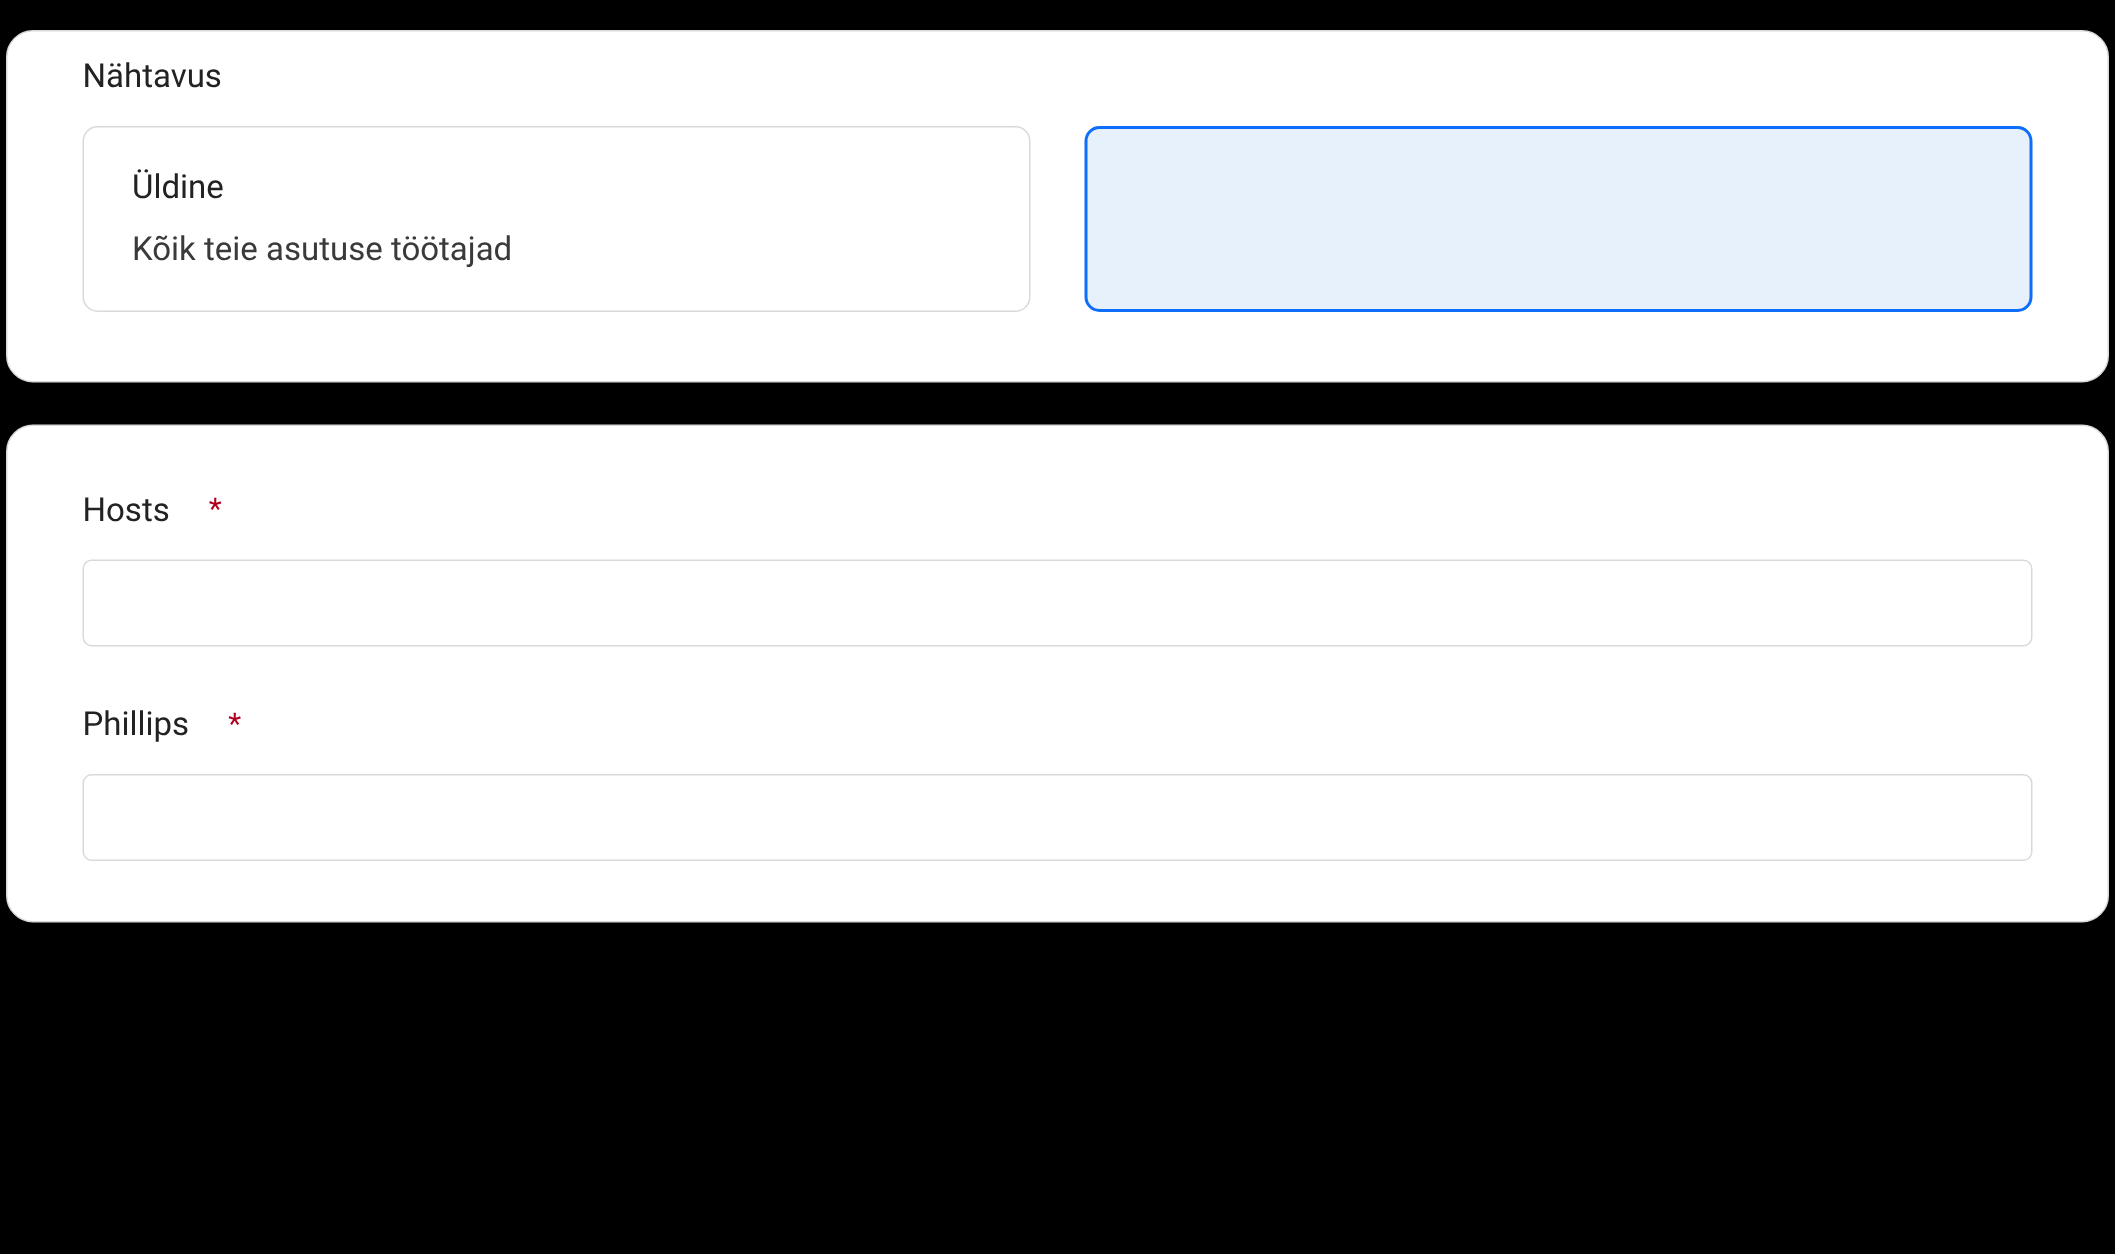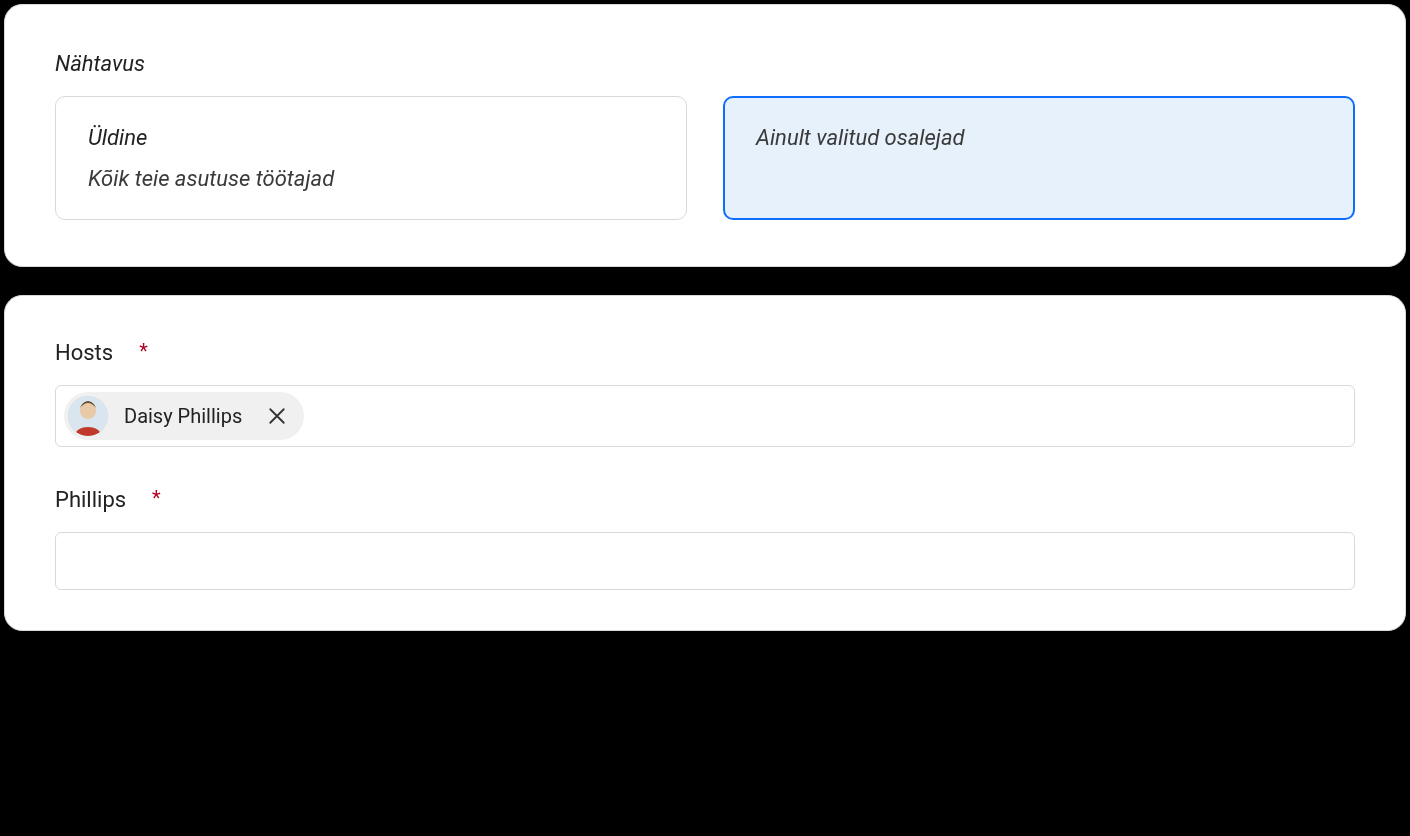--- a/index.html
+++ b/index.html
@@ -9,24 +9,23 @@
       background: #000;
       color: #1a1a1a;
     }
     .card {
       background: #fff;
       border-radius: 18px;
       border: 1px solid #d9d9d9;
       padding: 0 50px;
     }
     .card.top {
-      margin: 4px 4px 0 4px;
-      padding-top: 46px;
+      margin: 20px 4px 0 4px;
+      padding-top: 18px;
       padding-bottom: 46px;
-      font-style: italic;
     }
     .card.bottom {
       margin: 28px 4px 4px 4px;
       padding-top: 44px;
       padding-bottom: 40px;
     }
     .section-label {
       font-size: 22px;
       font-weight: 400;
       margin-bottom: 20px;
@@ -140,56 +139,32 @@
 <body>
 
 <div class="card top">
   <div class="section-label">Nähtavus</div>
   <div class="options-row">
     <div class="option-card">
       <div class="option-title">Üldine</div>
       <div class="option-desc">Kõik teie asutuse töötajad</div>
     </div>
     <div class="option-card selected">
-      <div class="option-desc">Ainult valitud osalejad</div>
     </div>
   </div>
 </div>
 
 <div class="card bottom">
 
   <div class="field-group">
     <span class="field-label">
       <span>Hosts</span>
       <span class="required-star">*</span>
     </span>
     <div class="people-input">
-      <span class="chip">
-        <span class="avatar">
-          <svg viewBox="0 0 40 40" xmlns="http://www.w3.org/2000/svg">
-            <defs>
-              <clipPath id="c">
-                  <circle cx="20" cy="20" r="20"></circle>
-                </clipPath>
-            </defs>
-            <g clip-path="url(#c)">
-              <rect width="40" height="40" fill="#d9e6ef"></rect>
-              <circle cx="20" cy="15" r="8" fill="#e8c9a8"></circle>
-              <path d="M7 40 C7 28 33 28 33 40 Z" fill="#c0392b"></path>
-              <path d="M12 12 Q20 2 28 12 Q26 6 20 5 Q14 6 12 12 Z" fill="#6b4a2b"></path>
-            </g>
-          </svg>
-        </span>
-        <span class="chip-name">Daisy Phillips</span>
-        <span class="chip-remove">
-          <svg viewBox="0 0 16 16">
-            <path d="M2 2 L14 14 M14 2 L2 14" stroke="#333" stroke-width="1.6" stroke-linecap="round"></path>
-          </svg>
-        </span>
-      </span>
       <input type="text" class="text-entry" style="">
     </div>
   </div>
 
 
   <div class="field-group">
     <span class="field-label">
       <span>Phillips</span>
       <span class="required-star">*</span>
     </span>

